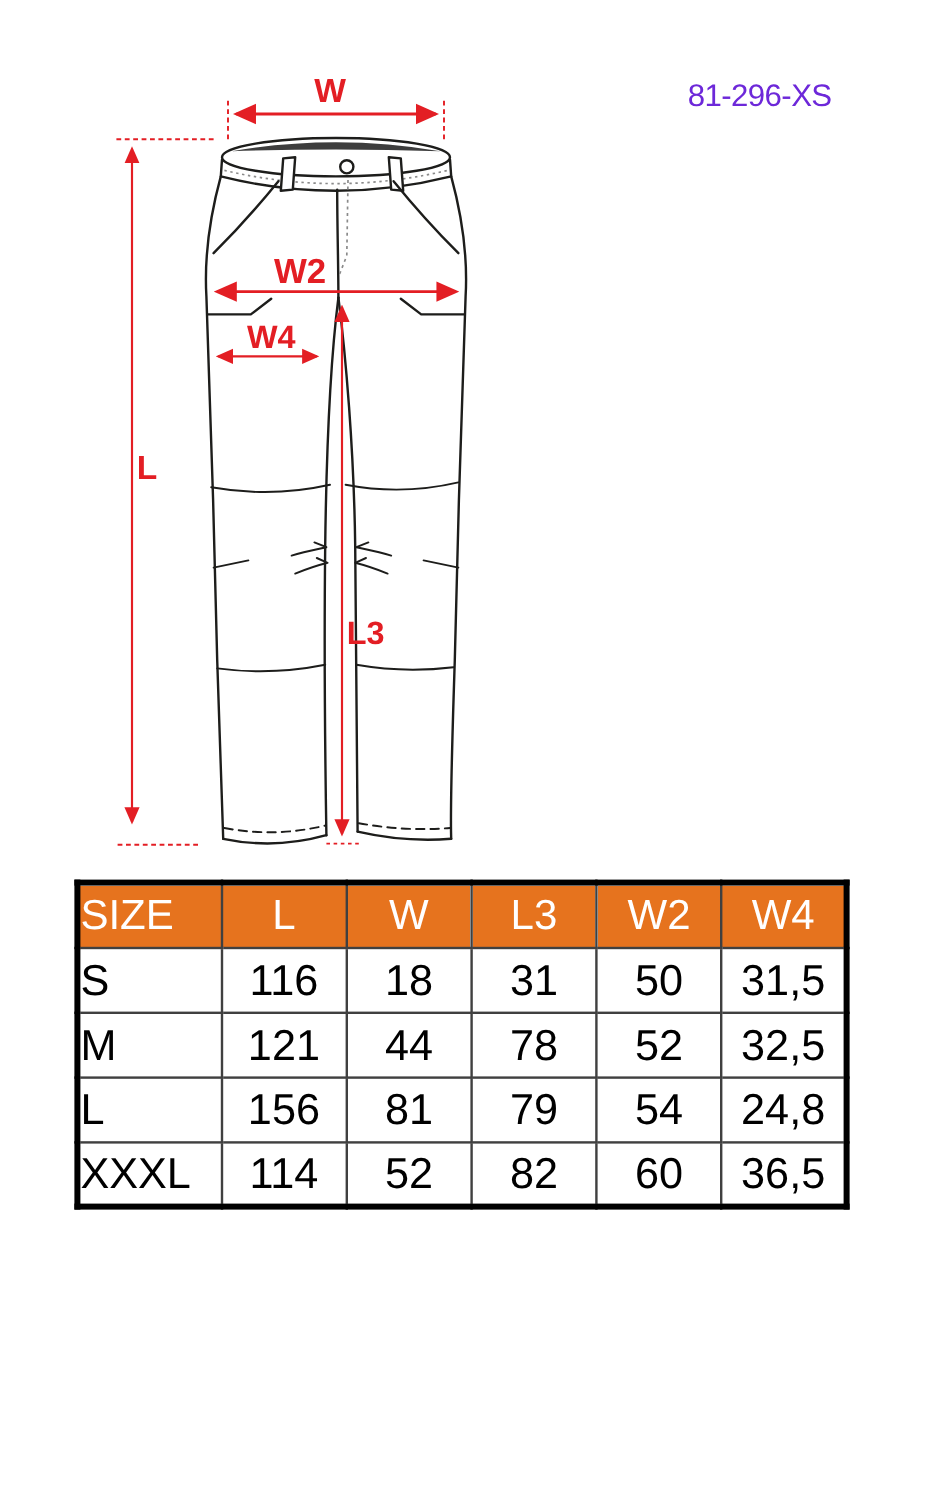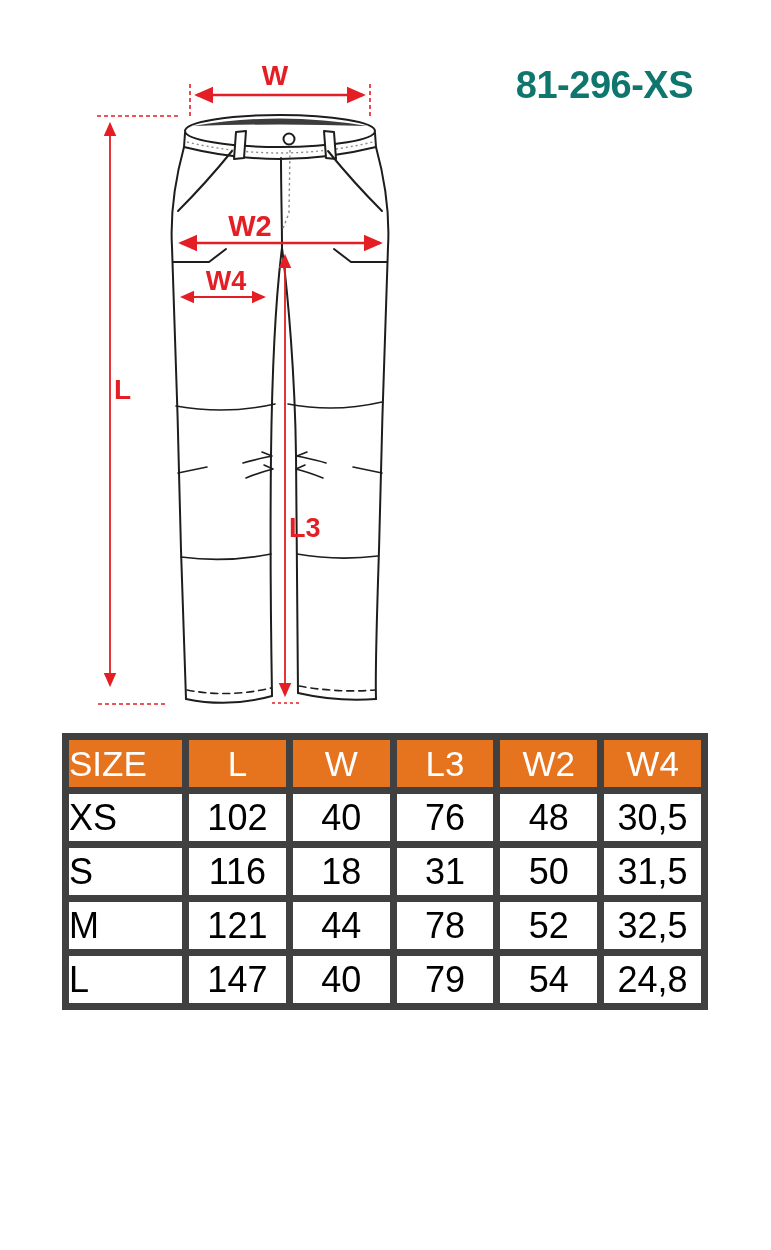--- a/index.html
+++ b/index.html
@@ -6,21 +6,21 @@
   * { box-sizing:border-box; }
   html,body { margin:0; padding:0; }
   body {
     width:771px; height:1250px; background:#ffffff;
     font-family:"Liberation Sans", sans-serif;
   }
   .page { position:relative; width:771px; height:1250px; overflow:hidden; background:#fff; }
 
   .product-code {
     position:absolute; top:64px; right:78px;
-    font-size:38px; font-weight:bold; color:#0f766e; letter-spacing:-0.5px;
+    font-size:26px; font-weight:normal; color:#6d28d9; letter-spacing:-0.5px;
     white-space:nowrap;
   }
 
   svg.drawing { position:absolute; left:0; top:0; }
   .ink   { stroke:var(--ink); fill:none; stroke-width:2; stroke-linecap:round; stroke-linejoin:round; }
   .ink-thin { stroke:var(--ink); fill:none; stroke-width:1.6; stroke-linecap:round; stroke-linejoin:round; }
   .fill-white { fill:#fff; }
   .shade { fill:#3d3d3d; stroke:none; }
   .stitch { stroke:#8a8a8a; fill:none; stroke-width:1.4; }
   .anno  { stroke:var(--anno); fill:none; }
@@ -29,21 +29,21 @@
     font-family:"Liberation Sans", sans-serif; font-weight:bold;
     fill:var(--anno);
   }
 
   table.size-table {
     position:absolute; left:62px; top:733px; width:646px;
     border-collapse:collapse; table-layout:fixed;
     border:5px solid #000;
   }
   .size-table th, .size-table td {
-    border:7px solid #404040; height:54px; padding:0;
+    border:2px solid #404040; height:54px; padding:0;
     font-size:36px; color:#000; font-weight:normal;
     vertical-align:middle; overflow:hidden; white-space:nowrap;
   }
   .size-table thead th { background:var(--accent); color:#fff; font-size:35px; }
   .col-size { width:120px; }
   .cell-left  { text-align:left; padding-left:18px; }
   .cell-center{ text-align:center; }
 </style>
 </head>
 <body>
@@ -150,46 +150,46 @@
         <th class="cell-left">SIZE</th>
         <th class="cell-center">L</th>
         <th class="cell-center">W</th>
         <th class="cell-center">L3</th>
         <th class="cell-center">W2</th>
         <th class="cell-center">W4</th>
       </tr>
     </thead>
     <tbody>
       <tr>
-        <td class="cell-left">XS</td>
-        <td class="cell-center">102</td>
-        <td class="cell-center">40</td>
-        <td class="cell-center">76</td>
-        <td class="cell-center">48</td>
-        <td class="cell-center">30,5</td>
-      </tr>
-      <tr>
         <td class="cell-left">S</td>
         <td class="cell-center">116</td>
         <td class="cell-center">18</td>
         <td class="cell-center">31</td>
         <td class="cell-center">50</td>
         <td class="cell-center">31,5</td>
       </tr>
       <tr>
         <td class="cell-left">M</td>
         <td class="cell-center">121</td>
         <td class="cell-center">44</td>
         <td class="cell-center">78</td>
         <td class="cell-center">52</td>
         <td class="cell-center">32,5</td>
       </tr>
       <tr>
         <td class="cell-left">L</td>
-        <td class="cell-center">147</td>
-        <td class="cell-center">40</td>
+        <td class="cell-center">156</td>
+        <td class="cell-center">81</td>
         <td class="cell-center">79</td>
         <td class="cell-center">54</td>
         <td class="cell-center">24,8</td>
+      </tr>
+      <tr>
+        <td class="cell-left">XXXL</td>
+        <td class="cell-center">114</td>
+        <td class="cell-center">52</td>
+        <td class="cell-center">82</td>
+        <td class="cell-center">60</td>
+        <td class="cell-center">36,5</td>
       </tr>
     </tbody>
   </table>
 </div>
 
 </body></html>

